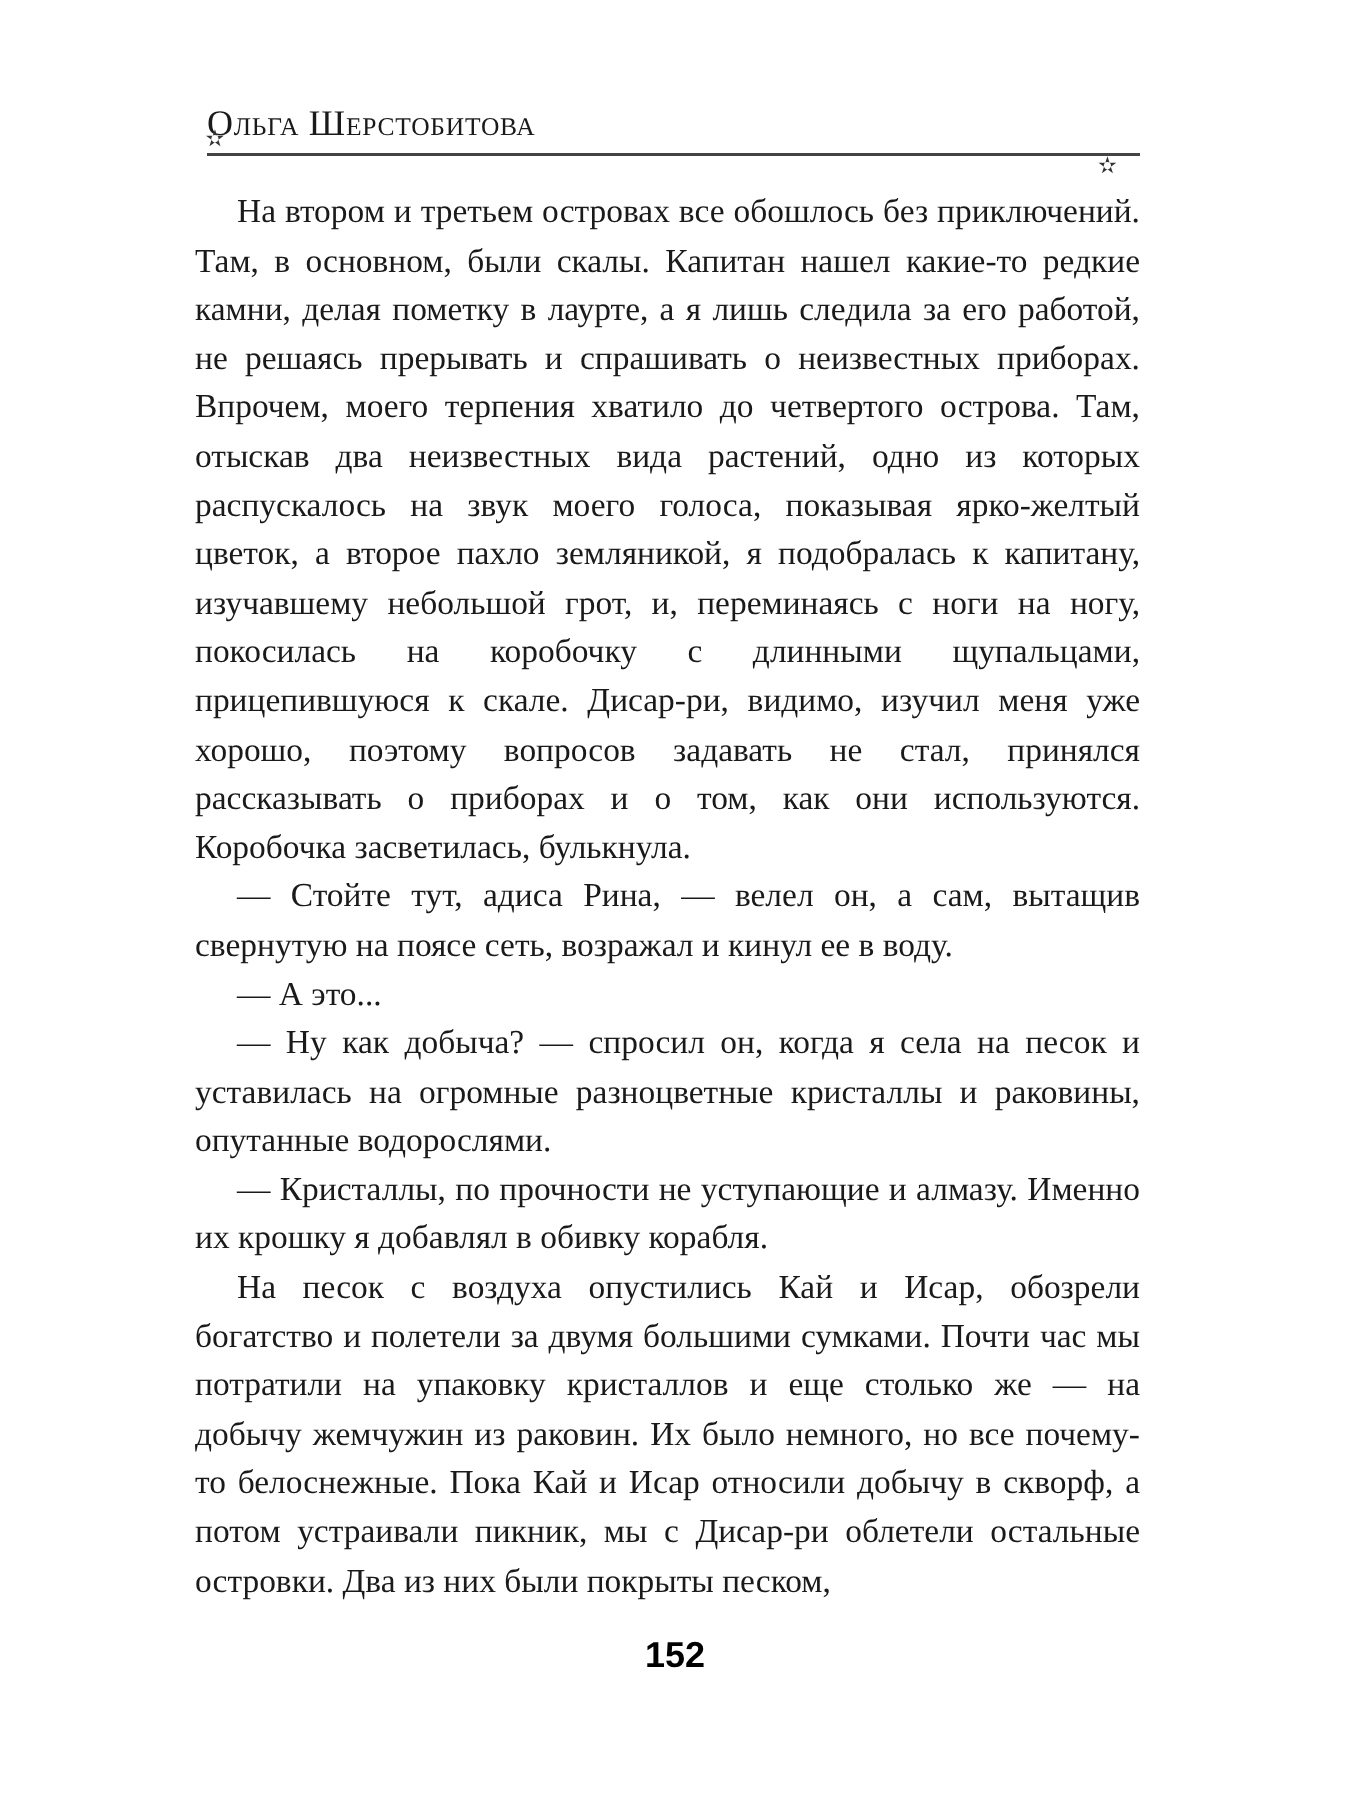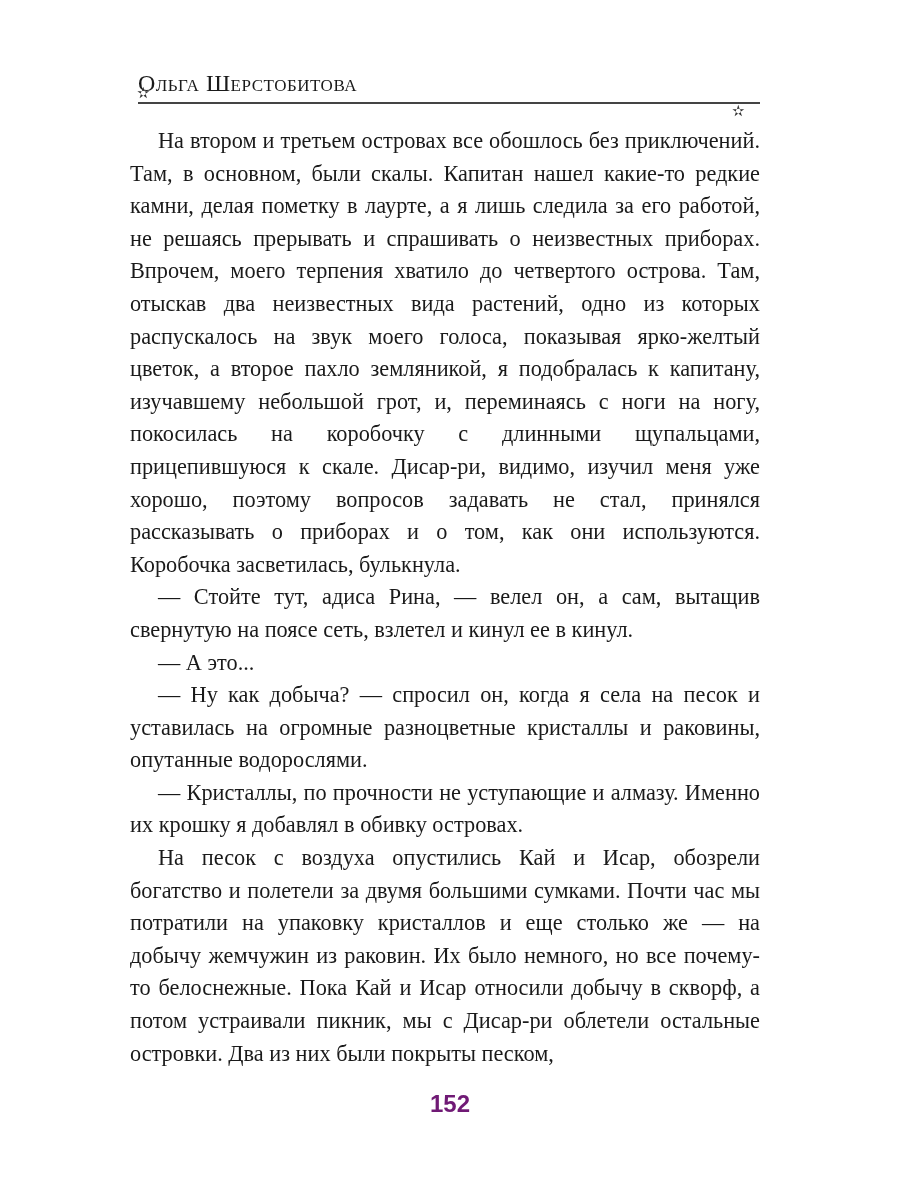--- a/index.html
+++ b/index.html
@@ -5,34 +5,34 @@
   html,body{margin:0;padding:0;background:#fff;}
   body{width:900px;height:1200px;position:relative;overflow:hidden;color:#1a1a1a;font-family:"Liberation Serif","DejaVu Serif",serif;}
   .header{position:absolute;left:138px;top:70px;width:622px;height:34px;}
   .header-title{position:absolute;left:0;right:0;top:0;text-align:left;font-size:24px;font-variant:small-caps;letter-spacing:0.5px;color:#1a1a1a;}
   .header-rule{position:absolute;left:0;right:0;top:32px;height:2px;background:#444;}
   .star{position:absolute;font-size:15px;line-height:15px;color:#333;}
   .star-left{left:137px;top:86px;}
   .star-right{left:732px;top:104px;}
   .body-text{position:absolute;left:130px;top:125px;width:630px;font-size:22.3px;line-height:32.6px;}
   .para{margin:0;text-indent:28px;text-align:justify;text-align-last:left;}
-  .page-number{position:absolute;left:0;right:0;top:1090px;text-align:center;font-family:"Liberation Sans","DejaVu Sans",sans-serif;font-weight:bold;font-size:24px;color:#701a75;}
+  .page-number{position:absolute;left:0;right:0;top:1090px;text-align:center;font-family:"Liberation Sans","DejaVu Sans",sans-serif;font-weight:bold;font-size:24px;color:#000000;}
 </style>
 </head>
 <body>
 
 <div class="header">
   <div class="header-title">Ольга Шерстобитова</div>
   <div class="header-rule"></div>
 </div>
 <span class="star star-left">✫</span>
 <span class="star star-right">✫</span>
 
 <div class="body-text">
   <p class="para">На втором и третьем островах все обошлось без приключений. Там, в основном, были скалы. Капитан нашел какие-то редкие камни, делая пометку в лаурте, а я лишь следила за его работой, не решаясь прерывать и спрашивать о неизвестных приборах. Впрочем, моего терпения хватило до четвертого острова. Там, отыскав два неизвестных вида растений, одно из которых распускалось на звук моего голоса, показывая ярко-желтый цветок, а второе пахло земляникой, я подобралась к капитану, изучавшему небольшой грот, и, переминаясь с ноги на ногу, покосилась на коробочку с длинными щупальцами, прицепившуюся к скале. Дисар-ри, видимо, изучил меня уже хорошо, поэтому вопросов задавать не стал, принялся рассказывать о приборах и о том, как они используются. Коробочка засветилась, булькнула.</p>
-  <p class="para">— Стойте тут, адиса Рина, — велел он, а сам, вытащив свернутую на поясе сеть, взлетел и кинул ее в кинул.</p>
+  <p class="para">— Стойте тут, адиса Рина, — велел он, а сам, вытащив свернутую на поясе сеть, возражал и кинул ее в воду.</p>
   <p class="para">— А это...</p>
   <p class="para">— Ну как добыча? — спросил он, когда я села на песок и уставилась на огромные разноцветные кристаллы и раковины, опутанные водорослями.</p>
-  <p class="para">— Кристаллы, по прочности не уступающие и алмазу. Именно их крошку я добавлял в обивку островах.</p>
+  <p class="para">— Кристаллы, по прочности не уступающие и алмазу. Именно их крошку я добавлял в обивку корабля.</p>
   <p class="para">На песок с воздуха опустились Кай и Исар, обозрели богатство и полетели за двумя большими сумками. Почти час мы потратили на упаковку кристаллов и еще столько же — на добычу жемчужин из раковин. Их было немного, но все почему-то белоснежные. Пока Кай и Исар относили добычу в скворф, а потом устраивали пикник, мы с Дисар-ри облетели остальные островки. Два из них были покрыты песком,</p>
 </div>
 
 <div class="page-number">152</div>
 
 </body></html>

